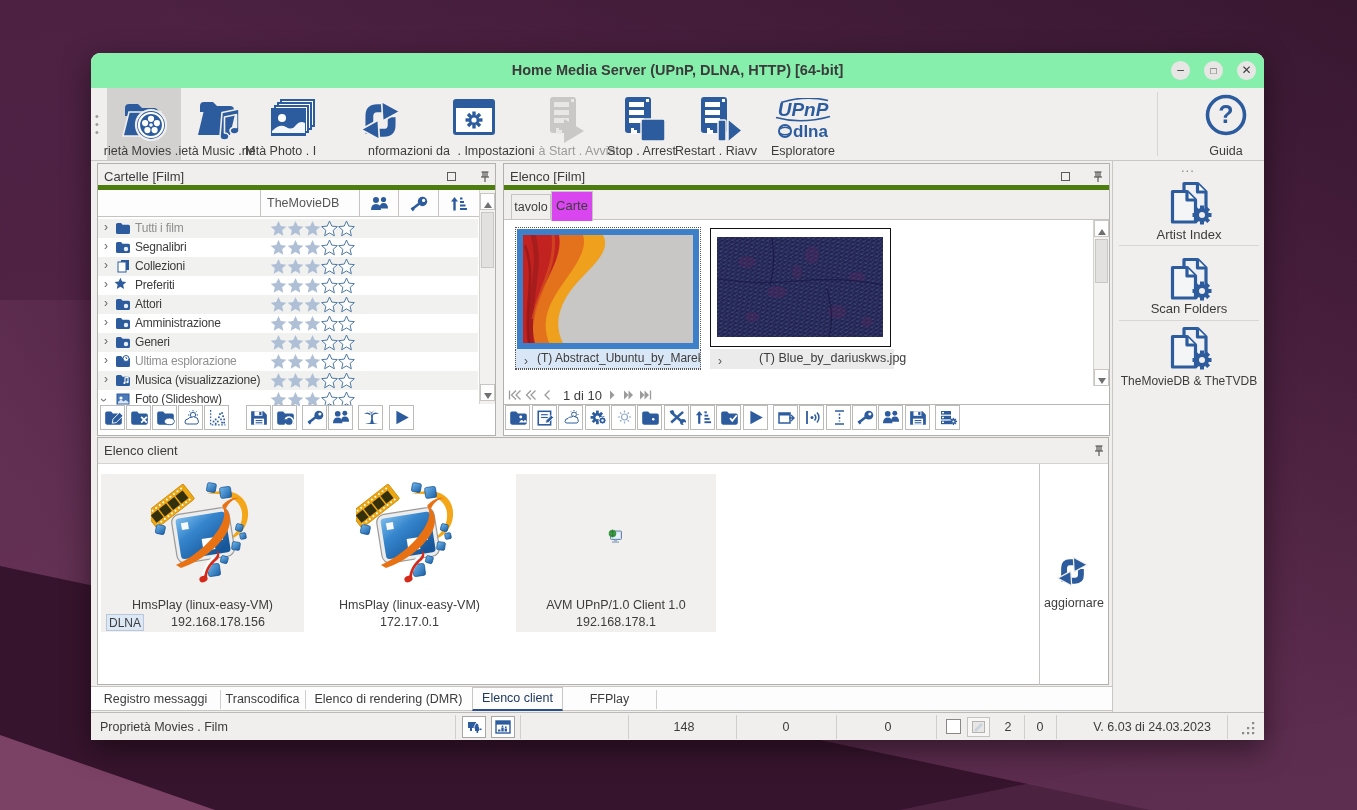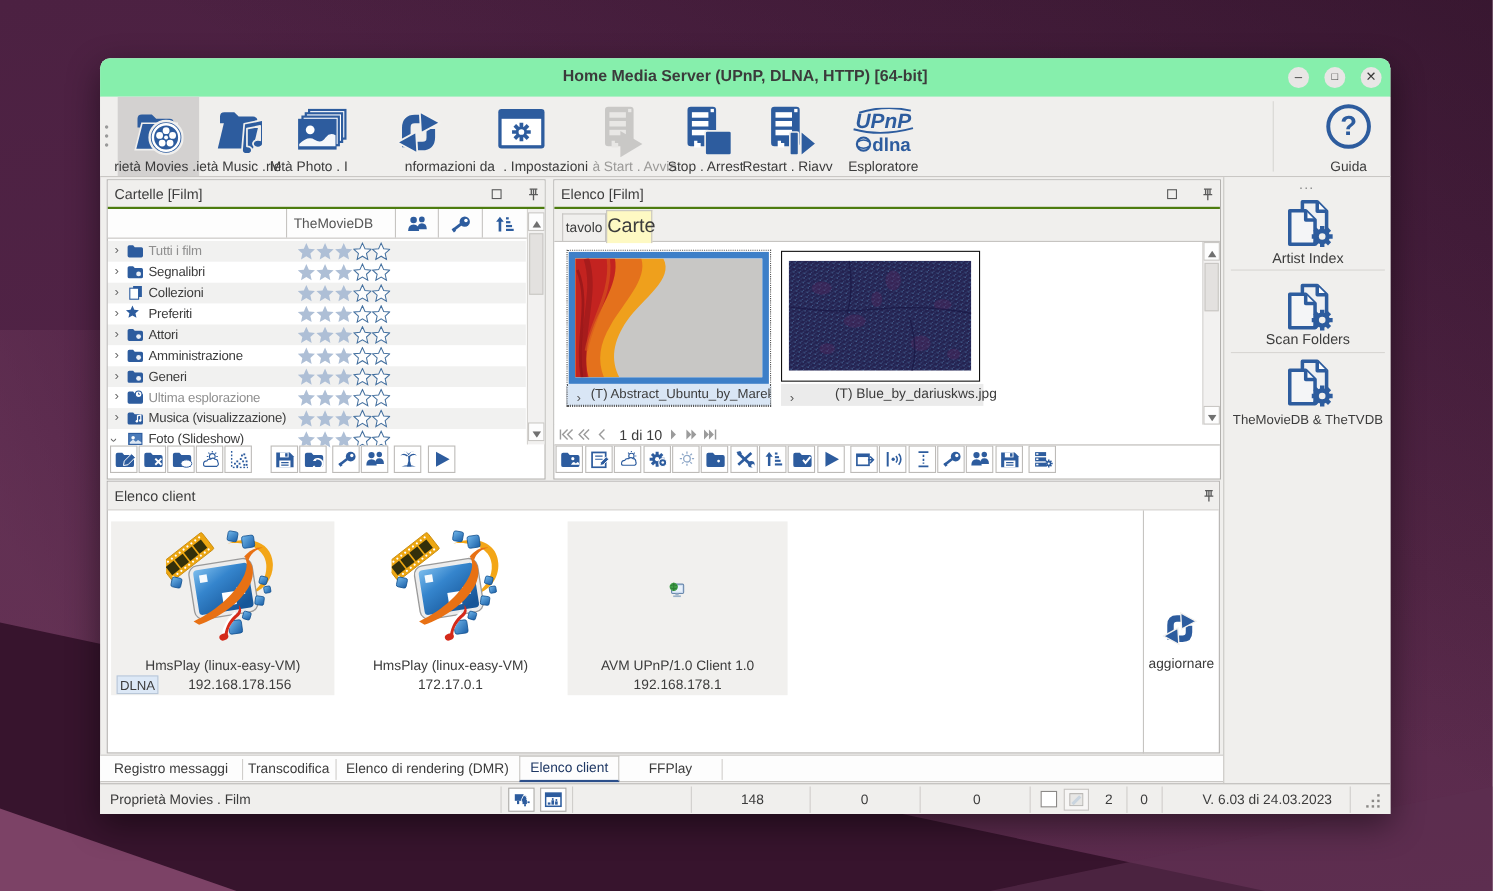--- a/index.html
+++ b/index.html
@@ -8,21 +8,21 @@
 #win{position:absolute;left:91px;top:53px;width:1173px;height:687px;background:#f0efed;border-radius:9px 9px 0 0;box-shadow:0 10px 30px rgba(0,0,0,.45);z-index:2;}
 .titlebar{position:absolute;left:0;top:0;width:1173px;height:35px;background:#86efac;border-radius:9px 9px 0 0;}
 .title{position:absolute;left:0;right:0;top:9px;text-align:center;font-size:14.5px;font-weight:bold;color:#3b3b3b;}
 .wbtn{position:absolute;top:8px;width:19px;height:19px;border-radius:50%;background:#e8e6e5;color:#3b3b3b;text-align:center;line-height:19px;font-size:12px;}
 .toolbar{position:absolute;left:0;top:35px;width:1173px;height:73px;background:#f0efed;border-bottom:1px solid #c9c7c4;}
 .tbsel{position:absolute;left:16px;top:0;width:74px;height:72px;background:#d3d1d0;}
 .tblabel{position:absolute;top:56px;font-size:12.5px;color:#3c3c3c;white-space:nowrap;text-align:center;}
 .tbicon{position:absolute;top:7px;}
 .grip{position:absolute;left:4px;top:24px;width:4px;height:24px;color:#9a9a9a;font-size:11px;line-height:8px;}
 .panel{position:absolute;background:#ffffff;border:1px solid #b3b1ae;}
-.phead{position:absolute;left:0;top:0;right:0;height:26px;background:#f0efed;font-size:13px;color:#3c3c3c;line-height:26px;padding-left:6px;border-bottom:2px solid #4d7c0f;}
+.phead{position:absolute;left:0;top:0;right:0;height:26px;background:#f0efed;font-size:13px;color:#3c3c3c;line-height:26px;padding-left:6px;border-bottom:5px solid #4d7c0f;}
 .sqico{position:absolute;top:8px;width:9px;height:9px;border:1px solid #5a5a5a;}
 .pinico{position:absolute;top:6px;width:12px;height:14px;}
 .hrowcell{position:absolute;top:0;height:100%;border-left:1px solid #c6c4c1;}
 .treerow{position:absolute;left:0;width:380px;height:19px;font-size:12px;letter-spacing:-0.2px;color:#3c3c3c;}
 .star{position:absolute;top:1px;width:17px;height:17px;}
 .btn24{position:absolute;width:25px;height:25px;background:#fff;border:1px solid #bdbbb8;}
 .btn24 svg{position:absolute;left:3px;top:3px;}
 .tabsrow{position:absolute;font-size:12.5px;color:#3c3c3c;}
 .statustxt{font-size:12.5px;color:#3c3c3c;position:absolute;}
 .vsep{position:absolute;width:1px;background:#d0cecb;}
@@ -659,21 +659,21 @@
  </div>
  <div class="panel" style="left:412px;top:110px;width:607px;height:273px;">
   <div class="phead">Elenco [Film]
    <div class="sqico" style="left:557px;"></div>
    <svg class="pinico" style="left:588px;">
           <use href="#pin"></use>
         </svg>
   </div>
   <div style="position:absolute;left:0;top:26px;width:605px;height:30px;background:#f0efed;">
    <div style="position:absolute;left:7px;top:4px;width:40px;height:26px;background:#f0efed;border:1px solid #c6c4c1;border-bottom:none;font-size:12.5px;color:#3c3c3c;text-align:center;line-height:24px;">tavolo</div>
-   <div style="position:absolute;left:47px;top:1px;width:42px;height:30px;background:#fef9c3;border:1px solid #c6c4c1;border-bottom:none;font-size:18px;color:#3c3c3c;text-align:center;line-height:27px;z-index:2;">Carte</div>
+   <div style="position:absolute;left:47px;top:1px;width:42px;height:30px;background:#d946ef;border:1px solid #c6c4c1;border-bottom:none;font-size:13px;color:#3c3c3c;text-align:center;line-height:27px;z-index:2;">Carte</div>
    <div style="position:absolute;left:0;bottom:0;width:605px;height:1px;background:#c6c4c1;"></div>
   </div>
   <div style="position:absolute;left:0;top:56px;width:605px;height:166px;background:#fff;">
    <div style="position:absolute;left:11px;top:7px;width:186px;height:143px;border:1px dotted #555;background:transparent;"></div>
    <div style="position:absolute;left:13px;top:9px;width:182px;height:120px;border:6px solid #3d7fc8;background:#fff;">
     <svg width="170" height="108" viewBox="0 0 170 103" preserveAspectRatio="none" style="display:block;">
      <rect width="170" height="103" fill="#c8c7c5"></rect>
      <path d="M0 0 L80 0 C90 18 62 34 47 54 C34 72 32 88 40 103 L0 103 Z" fill="#efa01c"></path>
      <path d="M0 0 L60 0 C66 18 44 38 32 58 C22 74 20 88 26 103 L0 103 Z" fill="#e4711c"></path>
      <path d="M0 0 L36 0 C40 20 24 40 16 60 C10 75 8 88 12 103 L0 103 Z" fill="#c32320"></path>

